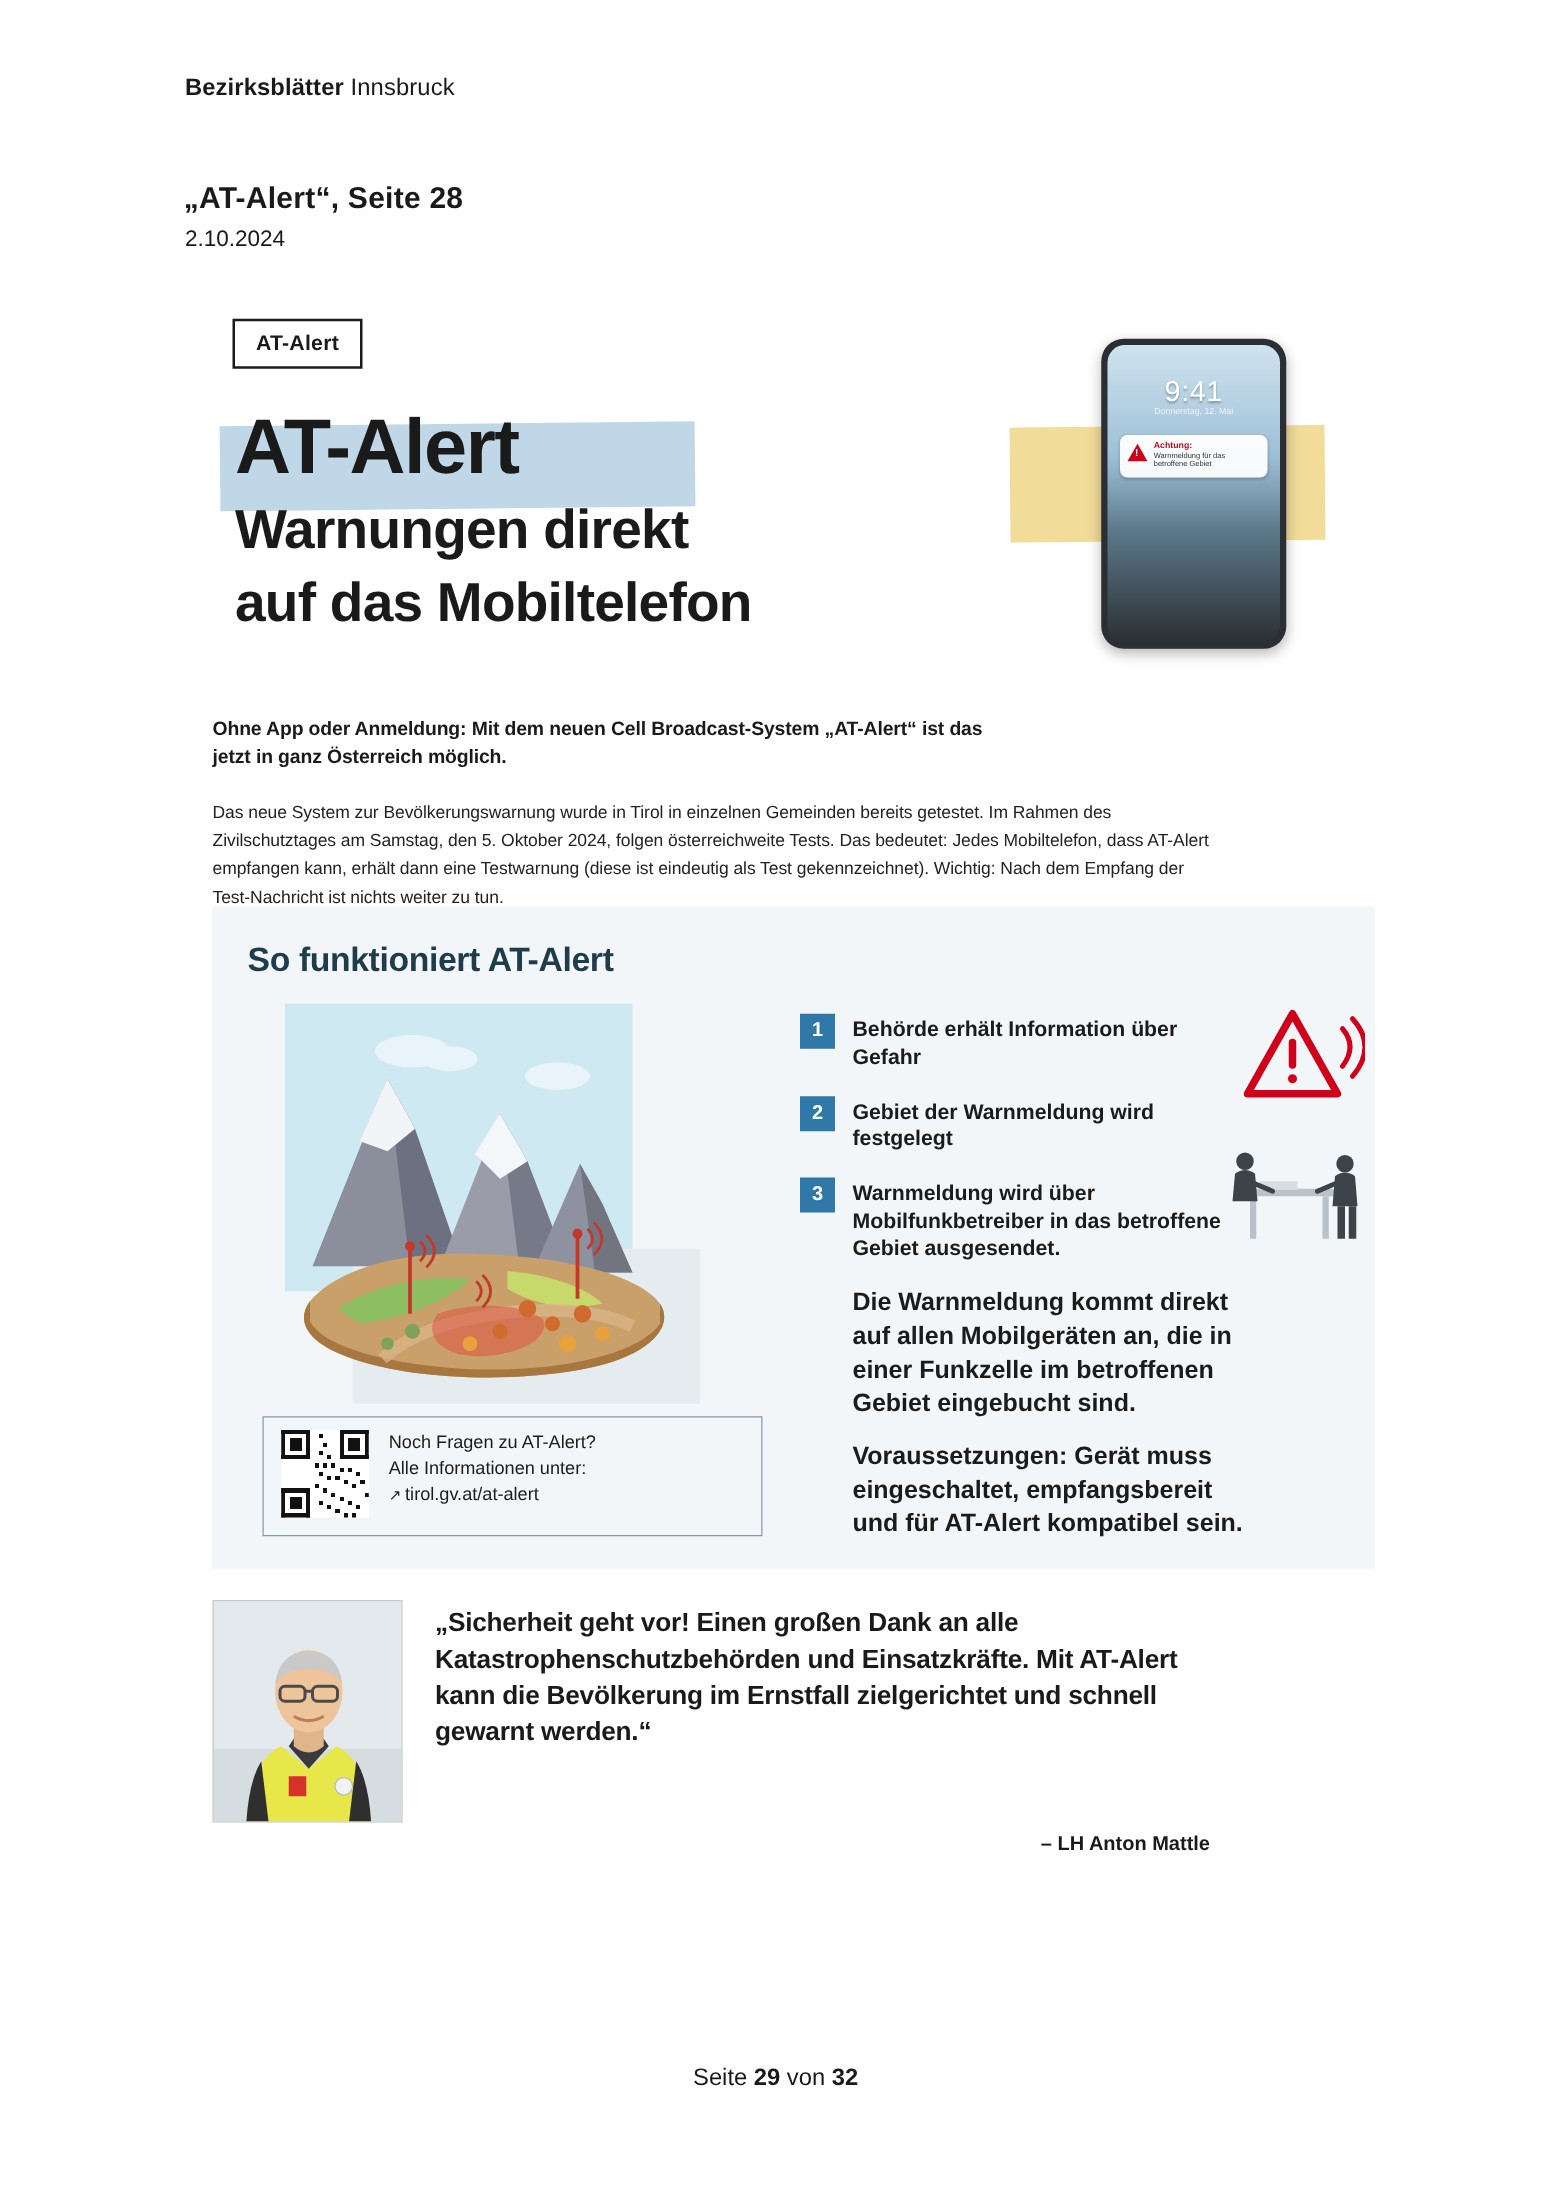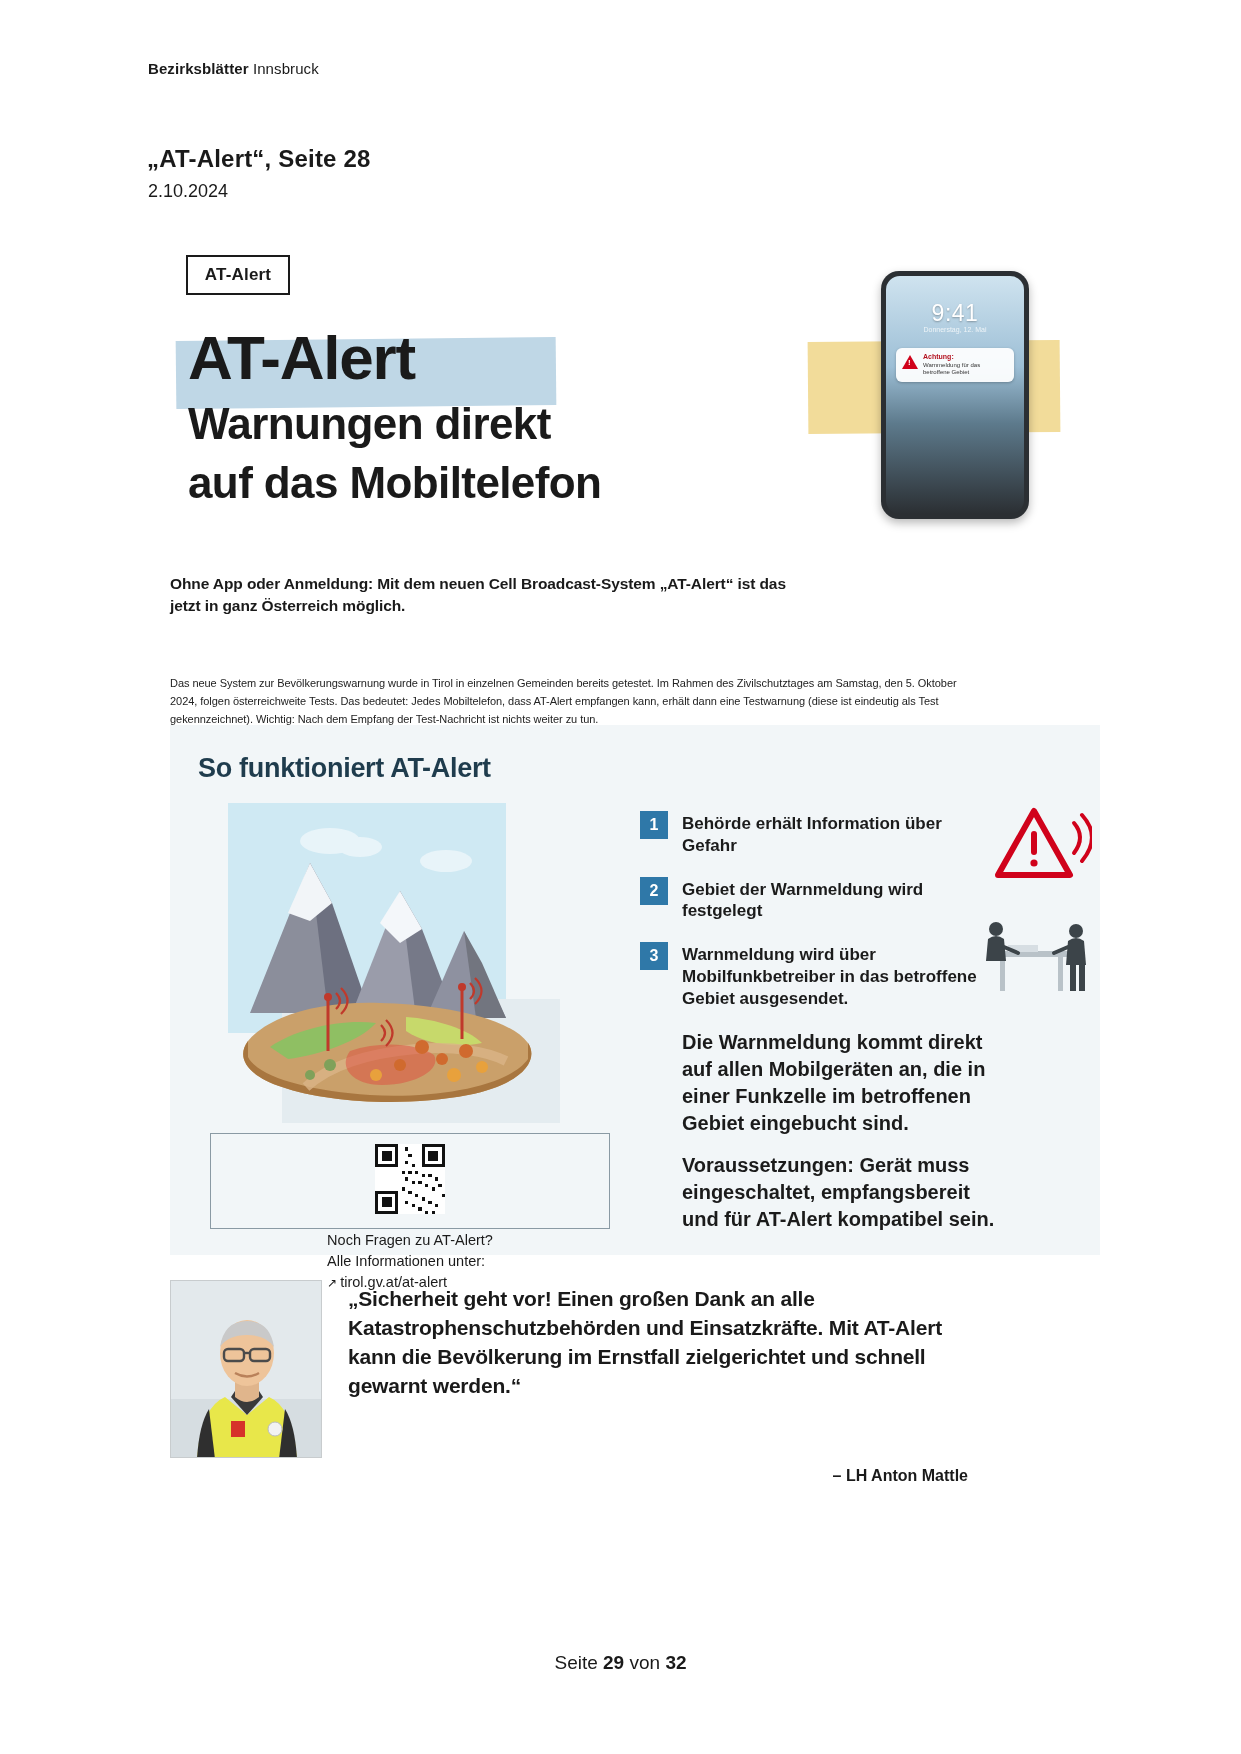--- a/index.html
+++ b/index.html
@@ -12,21 +12,21 @@
     position: relative;
     font-family: "Liberation Sans", sans-serif;
     color: #1a1a1a;
     overflow: hidden;
   }
 
   
   .doc-header {
     position: absolute;
     left: 148px; top: 60px;
-    font-size: 15px;
+    font-size: 19px;
     letter-spacing: .1px;
   }
   .doc-header .brand { font-weight: bold; }
   .doc-header .edition { font-weight: normal; }
 
   .doc-title {
     position: absolute;
     left: 147px; top: 145px;
     font-size: 24px;
     font-weight: bold;
@@ -156,25 +156,24 @@
     width: 640px;
     font-size: 15.5px;
     font-weight: bold;
     line-height: 1.45;
     letter-spacing: -.1px;
   }
   .bodytext {
     position: absolute;
     left: 22px; top: 383px;
     width: 800px;
-    font-size: 11px;
+    font-size: 14px;
     line-height: 1.62;
     letter-spacing: -.05px;
     color: #222;
-    margin-top: 37px;
   }
 
   
   .info-panel {
     position: absolute;
     left: 22px; top: 470px;
     width: 930px; height: 530px;
     background: #f2f6f8;
   }
   .info-title {
@@ -220,23 +219,22 @@
   
   .icon-warn { position: absolute; right: 8px; top: 72px; width: 110px; height: 92px; }
   .icon-desk { position: absolute; right: 6px; top: 182px; width: 118px; height: 92px; }
 
   
   .qr-box {
     position: absolute; left: 40px; top: 408px;
     width: 400px; height: 96px;
     border: 1px solid #8a9aa4;
     background: #f2f6f8;
-    display: flex; align-items: center; gap: 16px;
+    display: flex; gap: 16px;
     padding: 10px 14px;
-    flex-direction: column;
   }
   .qr { width: 70px; height: 70px; flex: none; }
   .qr-text { font-size: 14.5px; line-height: 1.45; color: #1b1b1b; }
   .qr-link { font-weight: normal; font-size: 14.5px; }
   .qr-link .lnk-ic { font-size: 12px; margin-right: 3px; }
 
   
   .portrait {
     position: absolute; left: 22px; top: 1025px;
     width: 152px; height: 178px;

